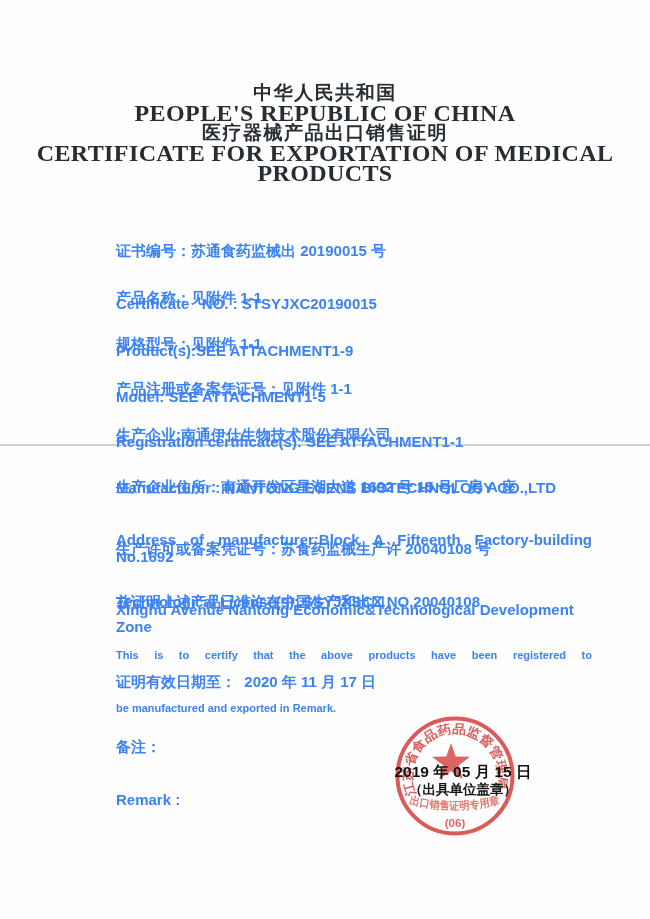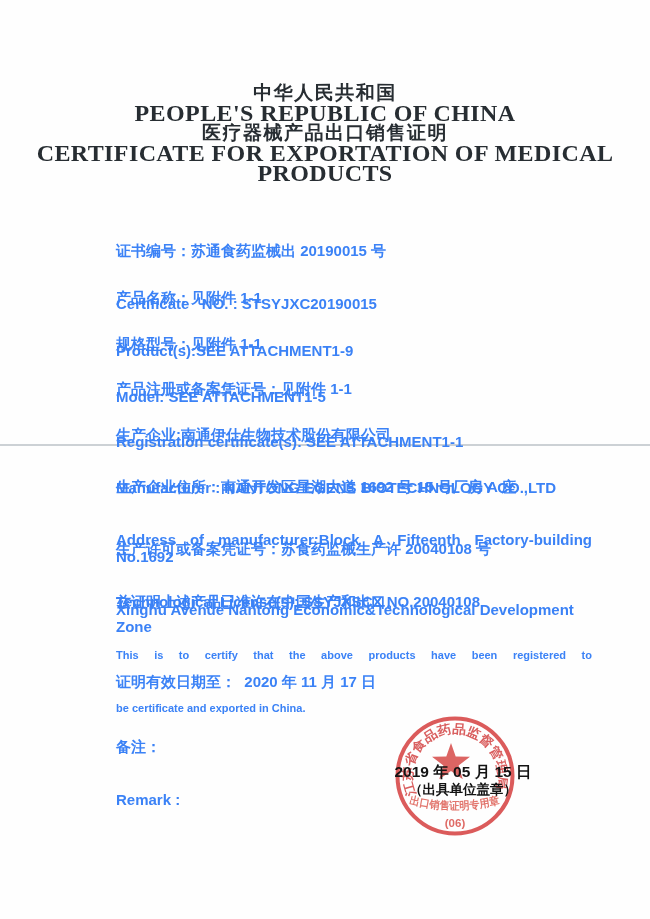--- a/index.html
+++ b/index.html
@@ -124,21 +124,21 @@
   </div>
 
   <div class="group" style="top:505px">
     <div class="line">生产许可或备案凭证号：苏食药监械生产许 20040108 号</div>
     <div class="line">Technological License(s): SSYJXSCX NO.20040108</div>
   </div>
 
   <div class="group statement" style="top:557px">
     <div class="line zh">兹证明上述产品已准许在中国生产和出口。</div>
     <div class="line en justify-last">This is to certify that the above products have been registered to</div>
-    <div class="line en">be certificate and exported in China.</div>
+    <div class="line en">be manufactured and exported in Remark.</div>
   </div>
 
   <div class="group" style="top:638px">
     <div class="line">证明有效日期至：  2020 年 11 月 17 日</div>
   </div>
 
   <div class="group" style="top:703px">
     <div class="line">备注：</div>
     <div class="line">Remark :</div>
   </div>

